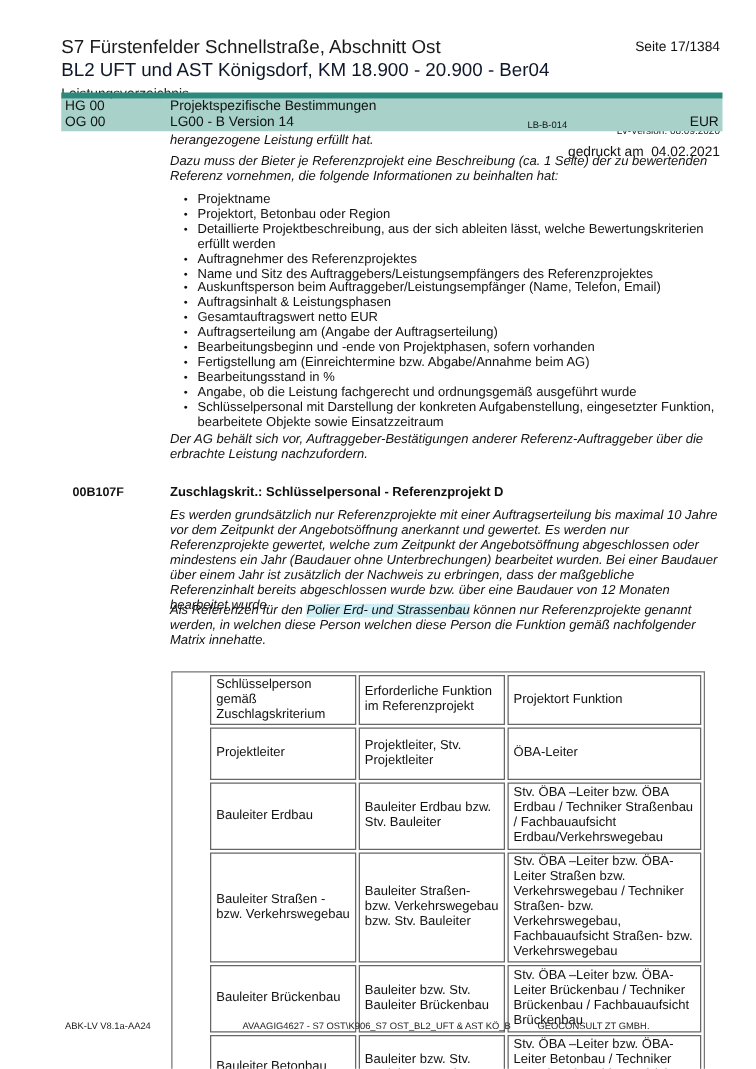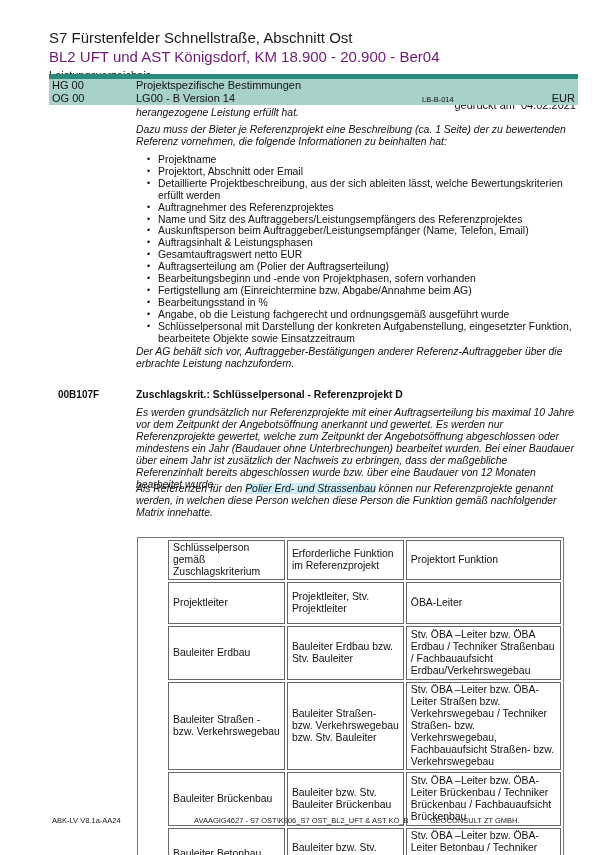--- a/index.html
+++ b/index.html
@@ -1,21 +1,21 @@
 <!DOCTYPE html>
 <html><head>
 <meta charset="utf-8">
 <style>
   * { box-sizing: border-box; margin: 0; padding: 0; }
   html, body { width: 605px; height: 855px; background: #ffffff; overflow: hidden; }
   body { font-family: "Liberation Sans", sans-serif; color: #111; position: relative; }
 
   .hdr-left { position: absolute; left: 49px; top: 28px; }
   .hdr-title1 { font-size: 15px; line-height: 19px; color: #1a1a1a; white-space: nowrap; }
-  .hdr-title2 { font-size: 15px; line-height: 19px; color: #701a75; white-space: nowrap; }
+  .hdr-title2 { font-size: 15px; line-height: 19px; color: #0f172a; white-space: nowrap; }
   .hdr-sub { font-size: 11px; line-height: 16px; color: #1a1a1a; white-space: nowrap; margin-top: 1px; }
 
   .hdr-right { position: absolute; right: 110px; top: 30px; text-align: right; }
   .hdr-right { right: auto; left: 380px; width: 196px; }
   .page-no { font-size: 11px; line-height: 17px; }
   .lv-version { font-size: 8px; line-height: 20px; margin-top: 48px; }
   .printed { font-size: 11px; line-height: 15px; white-space: nowrap; }
   .printed .lbl { margin-right: 6px; }
 
   .band-dark { position: absolute; left: 49px; top: 74px; width: 529px; height: 5px; background: #2c8a7c; }
@@ -51,20 +51,21 @@
 </style>
 </head>
 <body>
 
 <div class="hdr-left">
   <div class="hdr-title1">S7 Fürstenfelder Schnellstraße, Abschnitt Ost</div>
   <div class="hdr-title2">BL2 UFT und AST Königsdorf, KM 18.900 - 20.900 - Ber04</div>
   <div class="hdr-sub">Leistungsverzeichnis</div>
 </div>
 <div class="hdr-right">
+  <div class="page-no">Seite 17/1384</div>
   <div class="lv-version">LV-Version: 08.09.2020</div>
   <div class="printed">
     <span class="lbl">gedruckt am</span><span>04.02.2021</span>
   </div>
 </div>
 
 <div class="band-dark"></div>
 <div class="band-light">
   <div class="band-row r1">
     <span class="band-code">HG 00</span>
@@ -76,28 +77,28 @@
     <span class="band-lb">LB-B-014</span>
     <span class="band-cur">EUR</span>
   </div>
 </div>
 
 <div class="p" style="top:107px;">herangezogene Leistung erfüllt hat.</div>
 <div class="p" style="top:124px;">Dazu muss der Bieter je Referenzprojekt eine Beschreibung (ca. 1 Seite) der zu bewertenden Referenz vornehmen, die folgende Informationen zu beinhalten hat:</div>
 
 <ul class="bullets">
   <li>Projektname</li>
-  <li>Projektort, Abschnitt oder Email</li>
+  <li>Projektort, Betonbau oder Region</li>
   <li>Detaillierte Projektbeschreibung, aus der sich ableiten lässt, welche Bewertungskriterien erfüllt werden</li>
   <li>Auftragnehmer des Referenzprojektes</li>
   <li>Name und Sitz des Auftraggebers/Leistungsempfängers des Referenzprojektes</li>
   <li>Auskunftsperson beim Auftraggeber/Leistungsempfänger (Name, Telefon, Email)</li>
   <li>Auftragsinhalt &amp; Leistungsphasen</li>
   <li>Gesamtauftragswert netto EUR</li>
-  <li>Auftragserteilung am (Polier der Auftragserteilung)</li>
+  <li>Auftragserteilung am (Angabe der Auftragserteilung)</li>
   <li>Bearbeitungsbeginn und -ende von Projektphasen, sofern vorhanden</li>
   <li>Fertigstellung am (Einreichtermine bzw. Abgabe/Annahme beim AG)</li>
   <li>Bearbeitungsstand in %</li>
   <li>Angabe, ob die Leistung fachgerecht und ordnungsgemäß ausgeführt wurde</li>
   <li>Schlüsselpersonal mit Darstellung der konkreten Aufgabenstellung, eingesetzter Funktion, bearbeitete Objekte sowie Einsatzzeitraum</li>
 </ul>
 
 <div class="p" style="top:346px;">Der AG behält sich vor, Auftraggeber-Bestätigungen anderer Referenz-Auftraggeber über die erbrachte Leistung nachzufordern.</div>
 
 <div class="pos-code">00B107F</div>

